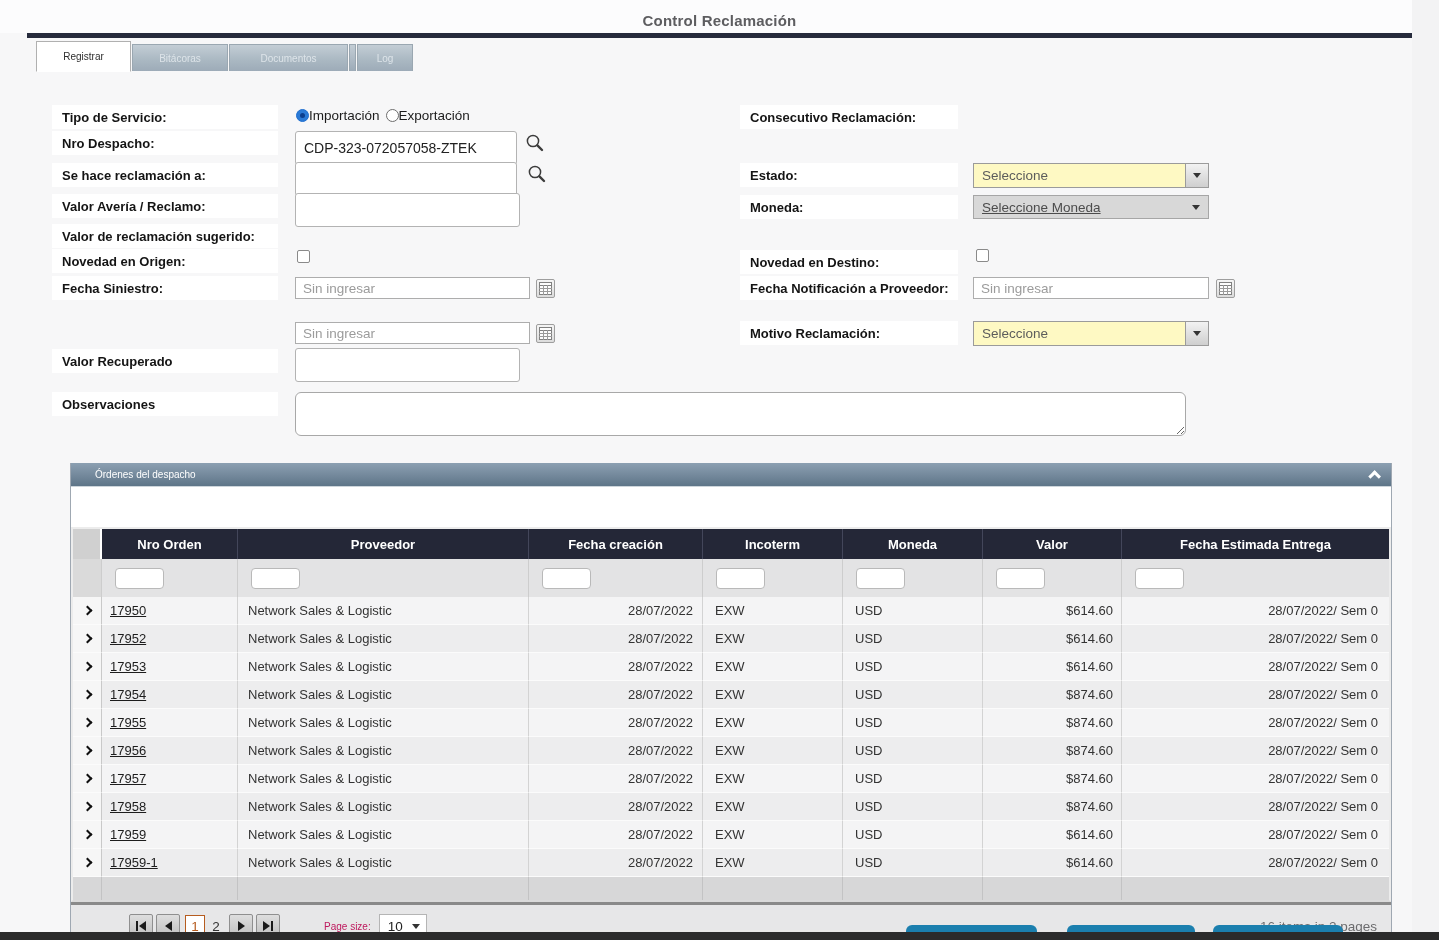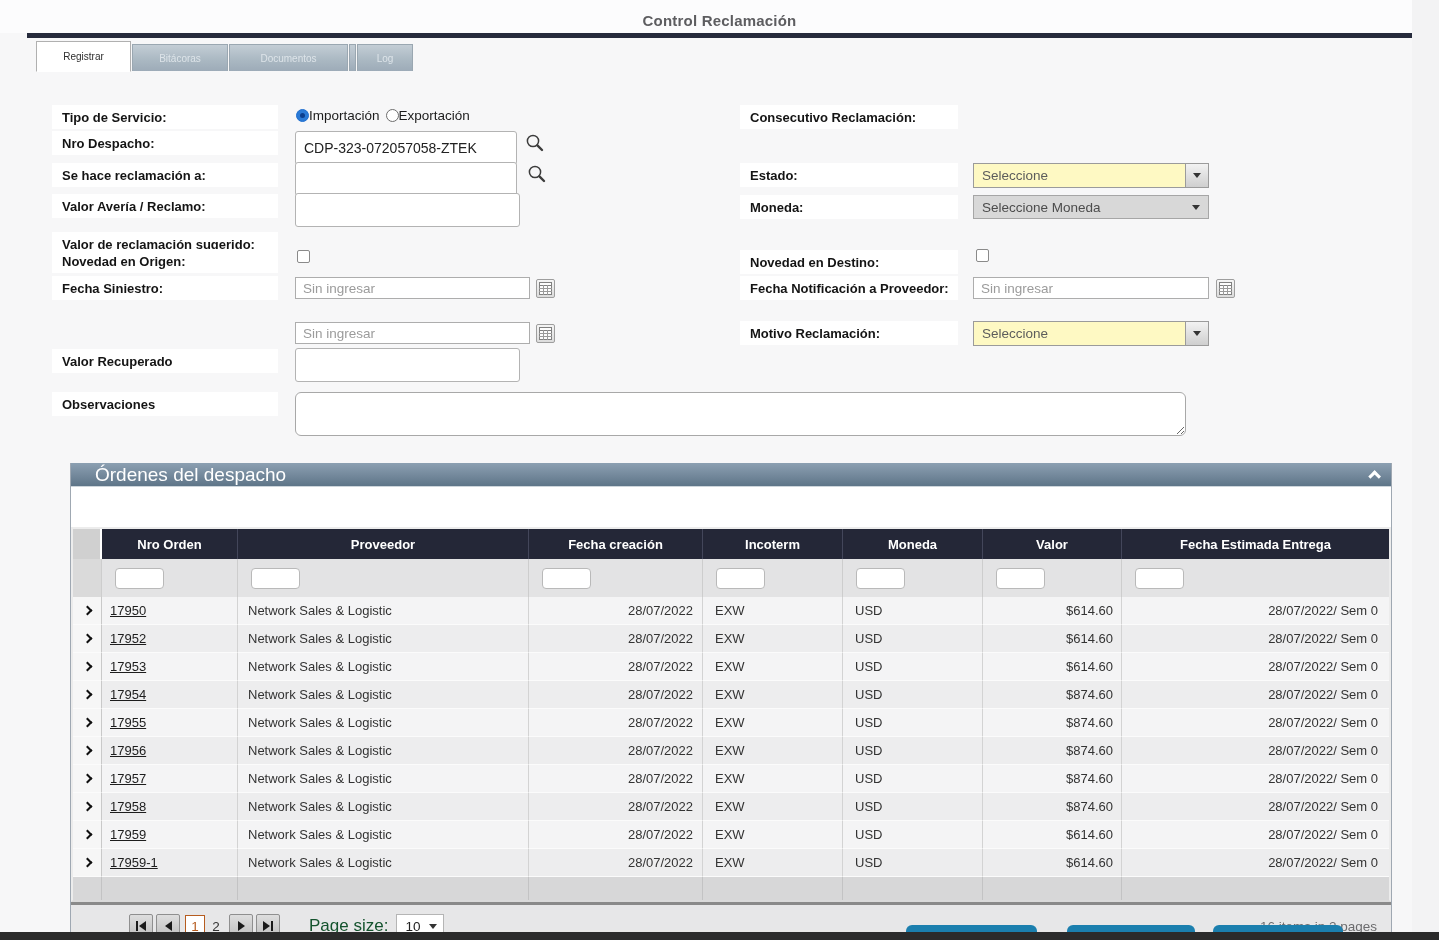--- a/index.html
+++ b/index.html
@@ -28,29 +28,29 @@
   .calbtn { position:absolute; width:19px; height:19px; border:1px solid #9e9e9e; background:linear-gradient(#f5f5f5,#dcdcdc); border-radius:2px; display:flex; align-items:center; justify-content:center; cursor:pointer; }
   .chk { position:absolute; width:13px; height:13px; border:1px solid #8a8a8a; border-radius:2px; background:#fff; cursor:pointer; }
   .radio-row { position:absolute; display:flex; align-items:center; font-size:13.5px; color:#1c1c1c; }
   .radio { width:13px; height:13px; border-radius:50%; border:1px solid #6d6d6d; background:#fff; display:inline-block; position:relative; cursor:pointer; }
   .radio.checked { border:1px solid #1f6fd0; background:#2b7ad6; }
   .radio.checked::after { content:""; position:absolute; left:3px; top:3px; width:5px; height:5px; border-radius:50%; background:#0c3f8e; }
   .sel { position:absolute; height:25px; background:#fef9c3; border:1px solid #9b9b9b; display:flex; align-items:center; cursor:pointer; }
   .sel .sel-text { flex:1; font-size:13.5px; color:#5c5c5c; padding-left:8px; }
   .sel .sel-btn { width:23px; height:100%; border-left:1px solid #9b9b9b; background:linear-gradient(#f2f2f2,#cfcfcf); display:flex; align-items:center; justify-content:center; }
   .sel.gray { background:#d8d8d8; border:1px solid #a6a6a6; height:24px; }
-  .sel.gray .sel-text { color:#4c4c4c; }
+  .sel.gray .sel-text { color:#4c4c4c;text-decoration:underline; }
   .sel.gray .sel-caret { margin-right:8px; }
   .caret { width:0; height:0; border-left:4px solid transparent; border-right:4px solid transparent; border-top:5px solid #333; }
   textarea.obs { position:absolute; border:1px solid #a8a8a8; border-radius:6px; background:#fff; resize:both; font-family:"Liberation Sans",sans-serif; font-size:13.5px; padding:5px 8px; outline:none; }
 
   
   .panel { position:absolute; left:70px; top:463px; width:1322px; background:#fff; border:1px solid #9fa8b2; border-top:none; }
   .panel-head { height:24px; background:linear-gradient(180deg,#8ca0b2 0%,#73889b 55%,#5e7588 100%); border-bottom:1px solid #cdd5db; display:flex; align-items:center; padding:0 14px 0 24px; }
-  .panel-head .ph-title { color:#ffffff; font-size:19px; flex:1; }
+  .panel-head .ph-title { color:#ffffff; font-size:10px; flex:1; }
   .chev-up { width:9px; height:9px; border-top:3px solid #fff; border-right:3px solid #fff; transform:rotate(-45deg) translateY(3px); cursor:pointer; }
   .grid-wrap { border:2px solid #ececec; border-bottom:2px solid #dadada; background:#fde047;margin-top:40px; }
   .grow { display:grid; grid-template-columns:29px 136px 291px 174px 140px 140px 139px auto; }
   .th { height:30px; background:#242737; color:#fff; font-size:13px; font-weight:bold; display:flex; align-items:center; justify-content:center; border-right:1px solid #43465a; }
   .th.exp { background:#d0d0d0; border-right:2px solid #fff; }
   .fcell { height:38px; background:#e3e3e4; border-right:1px solid #cdcdcd; display:flex; align-items:center; }
   .fcell.exp { background:#dadada; }
   .fcell input { width:49px; height:21px; margin-left:13px; border:1px solid #b9b9b9; border-radius:4px; background:#fff; outline:none; font-size:12px; padding:0 4px; }
   .trow { display:grid; grid-template-columns:29px 136px 291px 174px 140px 140px 139px auto; }
   .trow:nth-child(odd) .td { background:#f4f4f5; }
@@ -68,21 +68,21 @@
   .td.c-fee { justify-content:flex-end; padding-right:11px; }
   .ecell { height:23px; background:#d7d7d8; border-right:1px solid #c3c3c4; }
   .grid-sep { height:3px; background:#8a8a8a; }
   .pager { height:42px; background:#e7e7e8; display:flex; align-items:center; padding-left:58px; }
   .pbtn { width:24px; height:24px; margin-right:3px; border:1px solid #8f8f8f; border-radius:2px; background:linear-gradient(#dedede,#bfbfbf); display:flex; align-items:center; justify-content:center; gap:1px; cursor:pointer; }
   .tri-l { width:0; height:0; border-top:5px solid transparent; border-bottom:5px solid transparent; border-right:7px solid #1a1a1a; }
   .tri-r { width:0; height:0; border-top:5px solid transparent; border-bottom:5px solid transparent; border-left:7px solid #1a1a1a; }
   .vbar { width:2px; height:10px; background:#1a1a1a; }
   .pg-cur { width:20px; height:22px; margin:0 2px; background:#fff; border:1px solid #b65c1f; color:#b65c1f; font-size:13.5px; display:flex; align-items:center; justify-content:center; }
   .pg-num { width:18px; text-align:center; font-size:13.5px; color:#333; cursor:pointer; margin-right:4px; }
-  .psize-label { margin-left:26px; font-size:17px; color:#14532d; }
+  .psize-label { margin-left:41px; font-size:10px; color:#be185d; }
   .psize { width:48px; height:24px; margin-left:8px; background:#fff; border:1px solid #b5b5b5; display:flex; align-items:center; cursor:pointer; }
   .psize .ps-val { flex:1; font-size:13.5px; color:#222; padding-left:8px; }
   .psize .caret { margin-right:6px; }
   .pager-summary { flex:1; text-align:right; padding-right:14px; font-size:13.5px; color:#6c6c6e; }
   .panel-footpad { height:4px; background:#fff; }
 
   
   .bottom-bar { position:absolute; left:0; top:932px; width:1439px; height:8px; background:#2b2b2b; }
   .bbtn { position:absolute; top:925px; height:10px; background:#1b7fae; border-radius:6px 6px 0 0; cursor:pointer; }
   .mag { display:block; }
@@ -127,21 +127,21 @@
   <span class="icon-btn" style="left:527px; top:164px;">
     <svg class="mag" width="20" height="20" viewBox="0 0 20 20">
         <circle cx="8" cy="8" r="5.6" fill="none" stroke="#3c3c3c" stroke-width="1.5"></circle>
         <line x1="12.4" y1="12.4" x2="17" y2="17" stroke="#3c3c3c" stroke-width="2.4" stroke-linecap="round"></line>
       </svg>
   </span>
 
   <div class="flabel l" style="top:194px;">Valor Avería / Reclamo:</div>
   <input class="txt" style="left: 295px; top: 193px; width: 225px;">
 
-  <div class="flabel l" style="top:224px;margin-top:8px;">Valor de reclamación sugerido:</div>
+  <div class="flabel l" style="top:224px;">Valor de reclamación sugerido:</div>
 
   <div class="flabel l" style="top:249px;">Novedad en Origen:</div>
   <span class="chk" style="left:297px; top:250px;"></span>
 
   <div class="flabel l" style="top:276px;">Fecha Siniestro:</div>
   <input class="date" style="left: 295px; top: 277px; width: 235px;" placeholder="Sin ingresar">
   <span class="calbtn" style="left:536px; top:279px;">
     <svg width="13" height="13" viewBox="0 0 13 13">
         <rect x="0.5" y="0.5" width="12" height="12" fill="#fdfdfd" stroke="#808080"></rect>
         <line x1="0" y1="3.5" x2="13" y2="3.5" stroke="#808080"></line>

